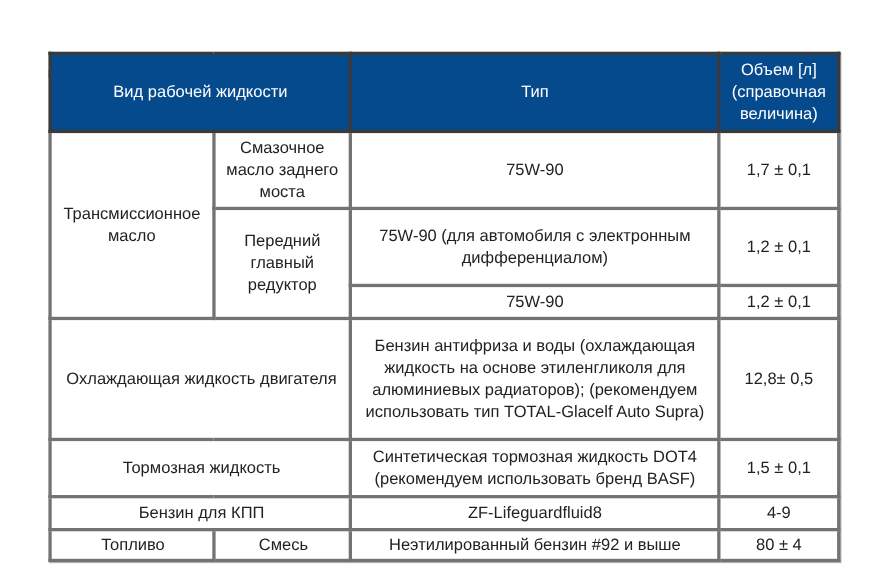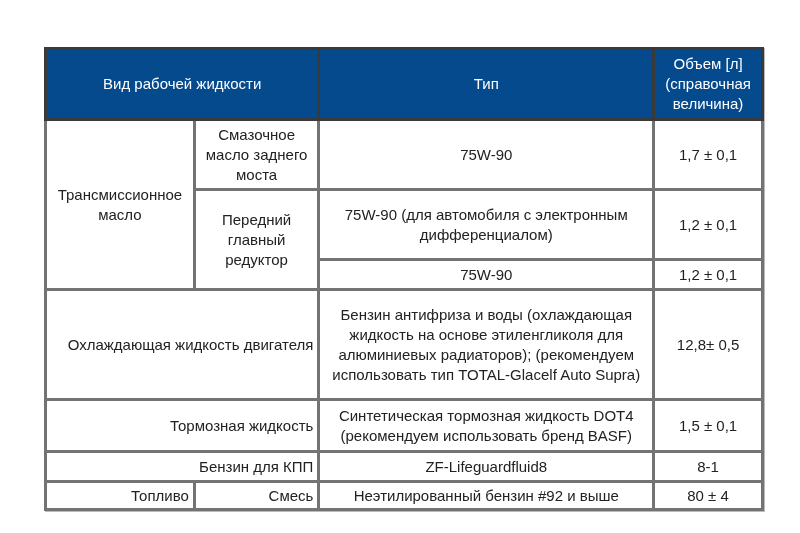--- a/index.html
+++ b/index.html
@@ -1,21 +1,21 @@
 <!DOCTYPE html>
 <html><head>
 <meta charset="utf-8">
 <style>
   html, body { margin: 0; padding: 0; background: #ffffff; }
   body { width: 800px; height: 533px; position: relative; overflow: hidden; font-family: "Liberation Sans", sans-serif; color: #222; }
   .title { position: absolute; left: 44px; top: 14px; font-size: 22px; font-weight: bold; color: #1a1a1a; margin-top: 32px; }
   table { position: absolute; left: 44px; top: 47px; border-collapse: collapse; width: 720px; font-size: 15px; line-height: 20px; }
   td, th { border: 3px solid #737373; padding: 0 4px; text-align: center; vertical-align: middle; }
   th { background: #064a8e; color: #ffffff; font-weight: normal; border-color: #3a3a3a; }
-  .left { text-align: right; padding-left: 6px; }
+  .left { text-align: center; padding-left: 6px; }
   table { box-shadow: 1px 1px 0 #bbb; }
 </style>
 </head>
 <body>
 
 <div class="title">Другие масла и жидкости</div>
 
 <table>
   <colgroup>
     <col style="width:149px">
@@ -50,21 +50,21 @@
     <td>12,8± 0,5</td>
   </tr>
   <tr style="height:52px">
     <td colspan="2" class="left">Тормозная жидкость</td>
     <td>Синтетическая тормозная жидкость DOT4 (рекомендуем использовать бренд BASF)</td>
     <td>1,5 ± 0,1</td>
   </tr>
   <tr style="height:30px">
     <td colspan="2" class="left">Бензин для КПП</td>
     <td>ZF-Lifeguardfluid8</td>
-    <td>8-1</td>
+    <td>4-9</td>
   </tr>
   <tr style="height:28px">
     <td class="left">Топливо</td>
     <td class="left">Смесь</td>
     <td>Неэтилированный бензин #92 и выше</td>
     <td>80 ± 4</td>
   </tr>
 </tbody>
   </table>
 

